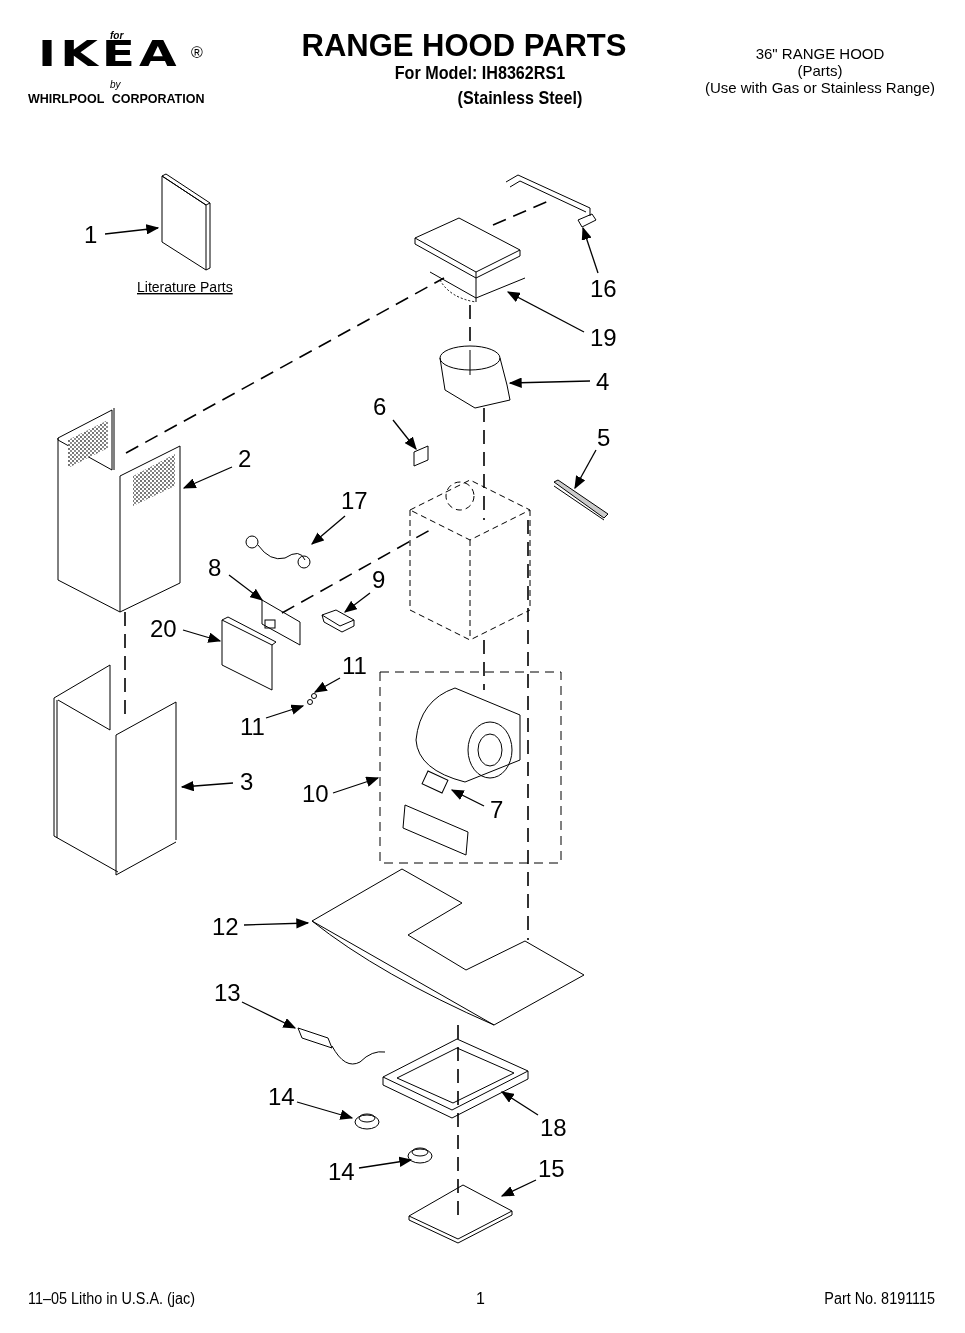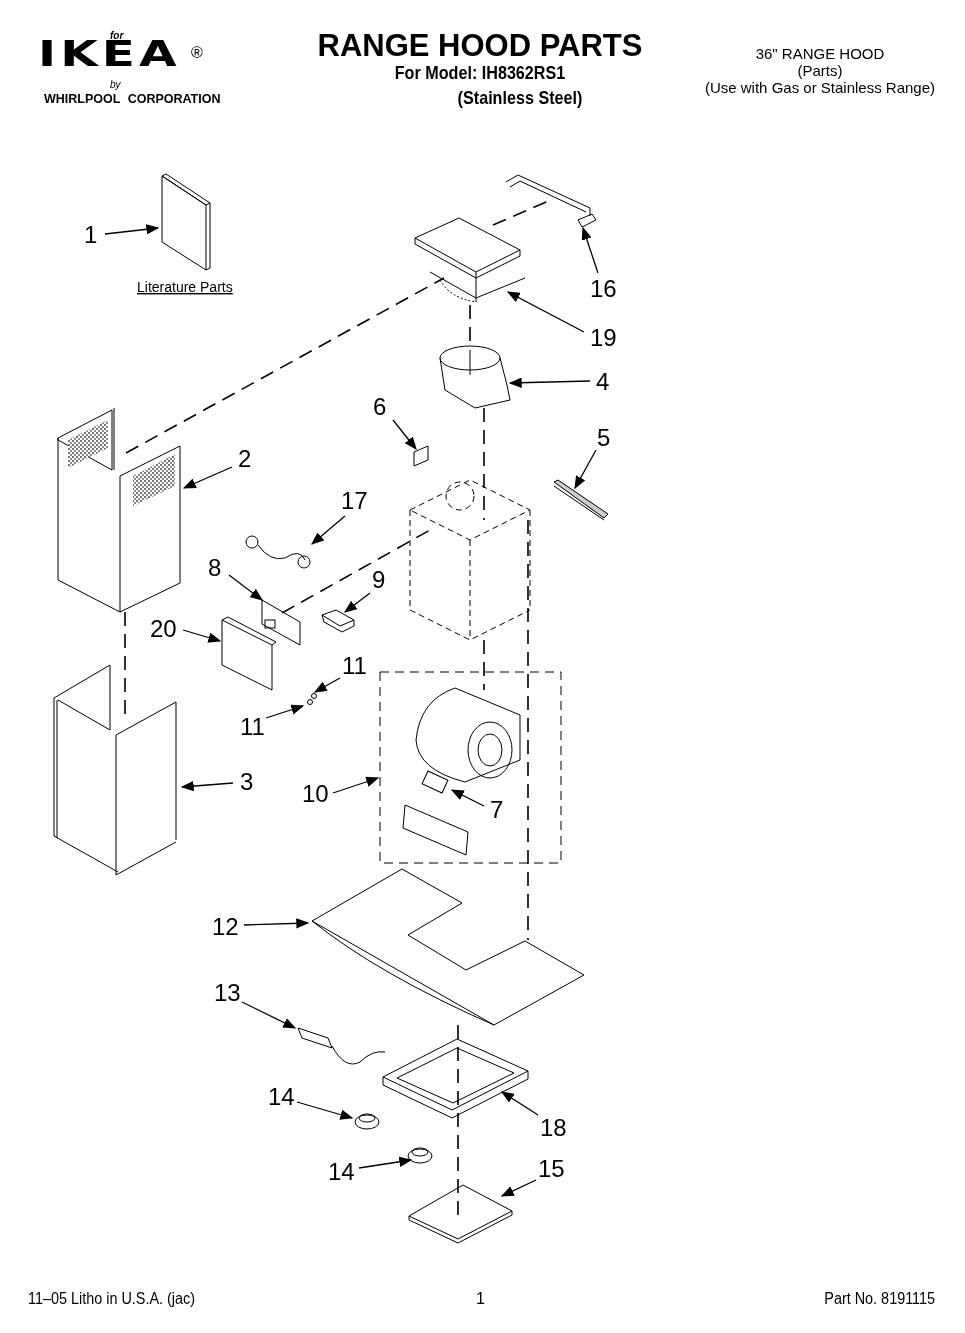--- a/index.html
+++ b/index.html
@@ -4,22 +4,22 @@
 <style>
   html, body { margin: 0; padding: 0; background: #ffffff; }
   body { width: 965px; height: 1333px; position: relative; overflow: hidden;
          font-family: "Liberation Sans", sans-serif; color: #000; }
   .abs { position: absolute; }
   .logo-for { left: 110px; top: 30px; font-size: 10px; font-style: italic; font-weight: bold; }
   .logo-ikea { left: 38px; top: 36px; font-family: "DejaVu Sans", sans-serif; font-size: 36px;
                font-weight: 900; letter-spacing: 3px; transform: scaleX(1.35); transform-origin: left top; line-height: 1; }
   .logo-reg { left: 191px; top: 44px; font-size: 16px; }
   .logo-by { left: 110px; top: 79px; font-size: 10px; font-style: italic; font-weight: normal; }
-  .logo-corp { left: 28px; top: 92px; font-size: 12.5px; font-weight: bold; word-spacing: 4px; margin-left: 16px; }
-  .title { left: 300px; top: 28px; width: 360px; text-align: center; font-size: 31px; font-weight: bold; letter-spacing: 0px; }
+  .logo-corp { left: 28px; top: 92px; font-size: 12.5px; font-weight: bold; word-spacing: 4px; }
+  .title { left: 284px; top: 28px; width: 360px; text-align: center; font-size: 31px; font-weight: bold; letter-spacing: 0px; }
   .model { left: 300px; top: 62px; width: 360px; text-align: center; font-size: 19px; font-weight: bold; transform: scaleX(0.85); }
   .finish { left: 420px; top: 87px; width: 200px; text-align: center; font-size: 19px; font-weight: bold; transform: scaleX(0.85); }
   .spec { left: 690px; width: 260px; text-align: center; font-size: 15px; }
   .spec1 { top: 45px; } .spec2 { top: 62px; } .spec3 { top: 79px; }
   .footer { top: 1290px; font-size: 16px; }
   .foot-left { left: 28px; transform: scaleX(0.9); transform-origin: left; }
   .foot-center { left: 476px; }
   .foot-right { right: 30px; transform: scaleX(0.9); transform-origin: right; }
   svg#diagram { position: absolute; left: 0; top: 0; }
   svg text { font-family: "Liberation Sans", sans-serif; }

